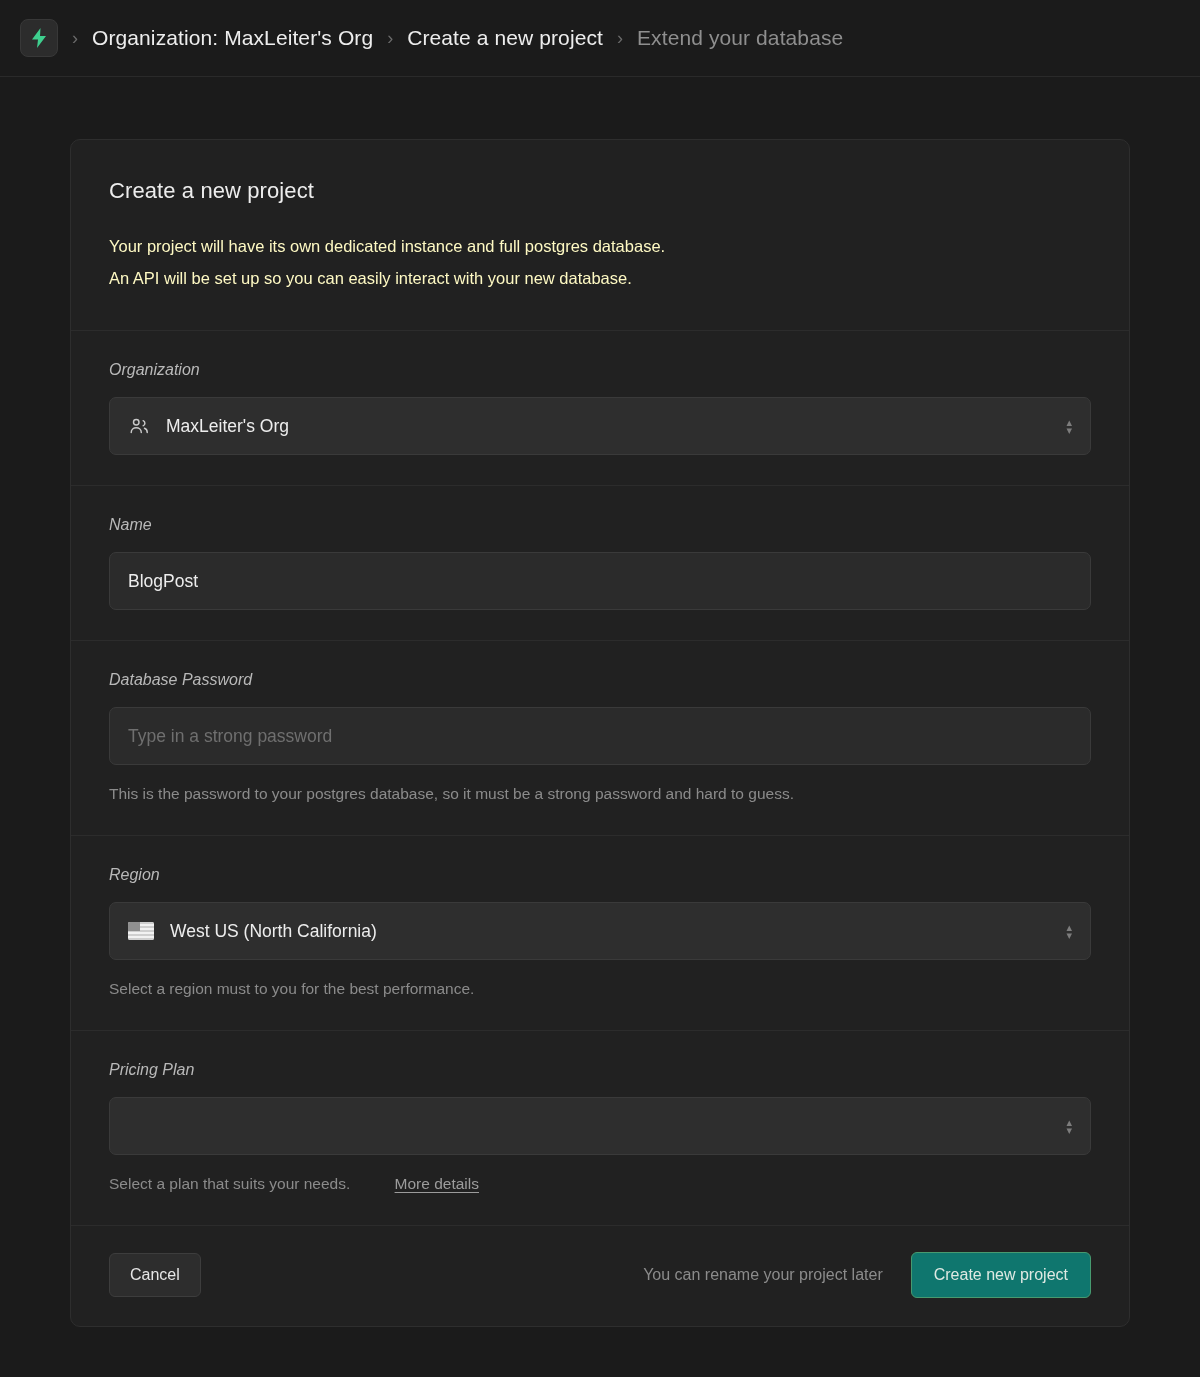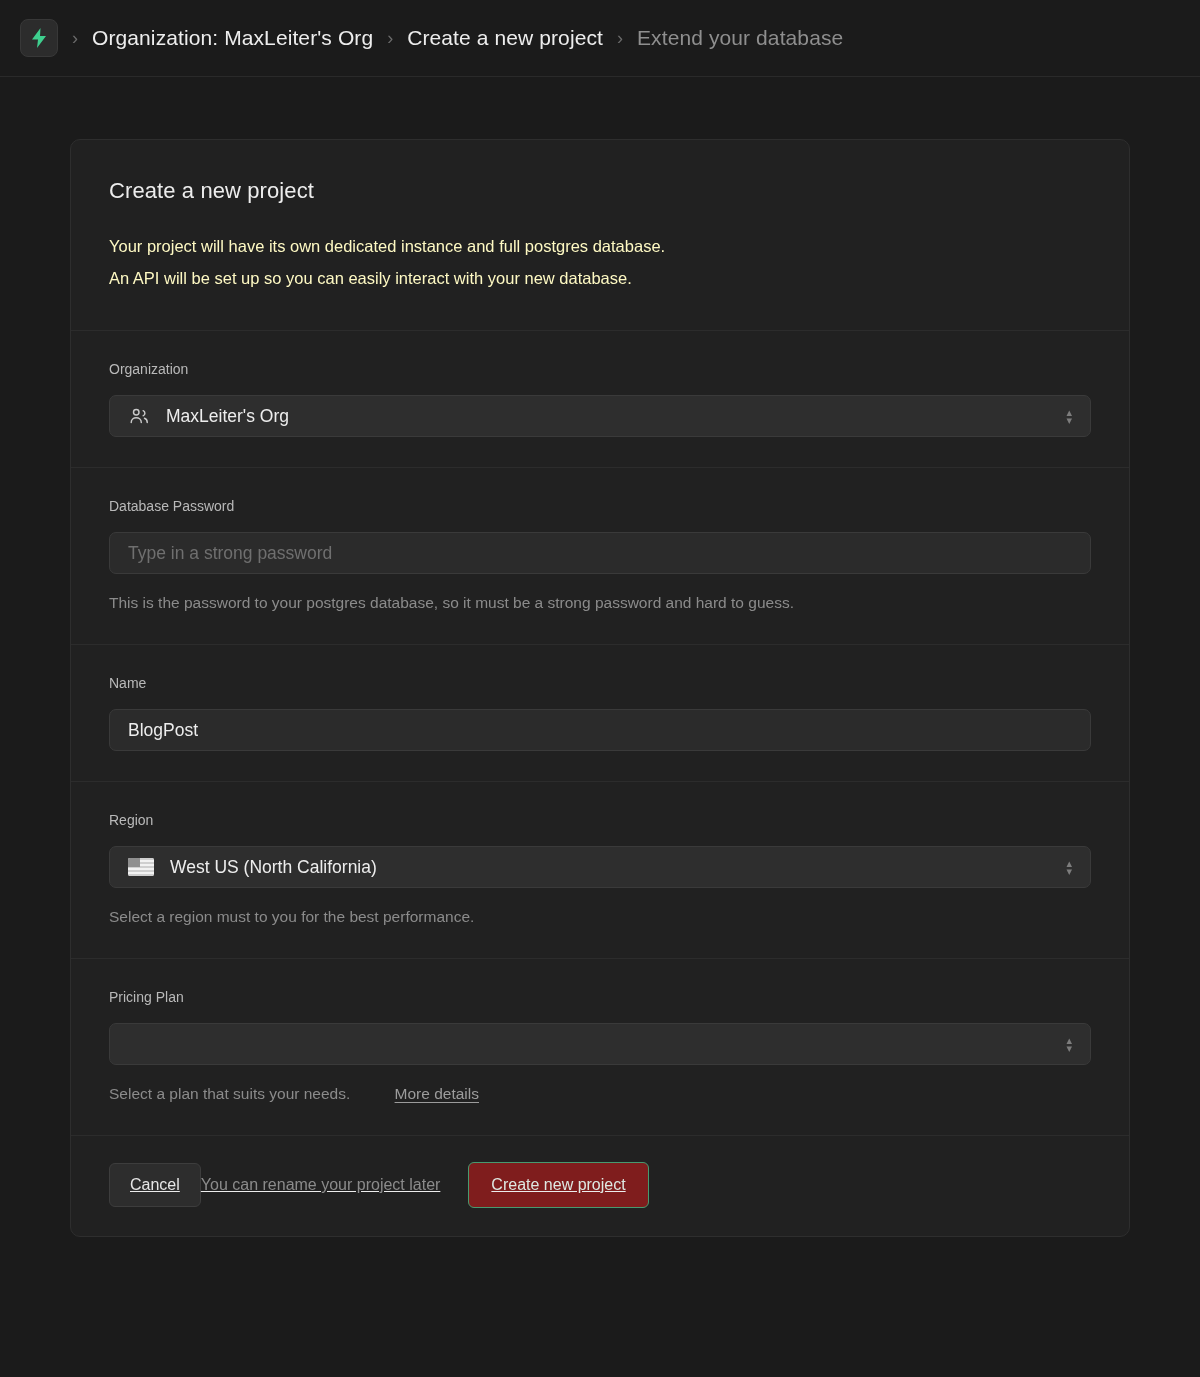--- a/index.html
+++ b/index.html
@@ -67,41 +67,42 @@
     font-size: 16.5px;
     line-height: 32px;
     color: #fef9c3;
   }
 
   .section {
     padding: 30px 38px 30px 38px;
     border-bottom: 1px solid #2c2c2c;
   }
   .label {
-    font-size: 14px;
+    font-size: 16px;
     color: #b9b9b9;
     margin-bottom: 18px;
     display: block;
+    font-style: italic;
   }
   .helper {
     font-size: 15.5px;
     color: #8b8b8b;
     margin-top: 18px;
     line-height: 22px;
   }
   .helper a {
     color: #9c9c9c;
     text-decoration: underline;
     text-underline-offset: 3px;
     margin-left: 40px;
   }
 
   .field {
     position: relative;
-    height: 42px;
+    height: 58px;
     background: #2b2b2b;
     border: 1px solid #3a3a3a;
     border-radius: 7px;
     display: flex;
     align-items: center;
     padding: 0 18px;
     font-size: 17.5px;
     color: #ededed;
     width: 100%;
   }
@@ -146,36 +147,36 @@
     position: absolute; left: 0; top: 0;
     width: 12px; height: 9px;
     background: #8f8f8f;
   }
 
   
   .card-foot {
     padding: 26px 38px 28px 38px;
     display: flex;
     align-items: center;
-    text-decoration: underline;
+    justify-content: space-between;
   }
   .btn {
     font-family: "Liberation Sans", sans-serif;
     font-size: 16px;
     border-radius: 6px;
     padding: 12px 20px;
     cursor: pointer;
     border: 1px solid #3d3d3d;
     background: #2d2d2d;
     color: #e6e6e6;
   }
   .foot-right { display: flex; align-items: center; gap: 28px; }
   .foot-note { font-size: 16px; color: #8b8b8b; }
   .btn-primary {
-    background: #7f1d1d;
+    background: #0f766e;
     border: 1px solid #479a70;
     color: #dfe9e3;
     padding: 13px 22px;
   }
 </style>
 </head>
 <body>
 
 <div class="topbar">
   <div class="logo">
@@ -220,28 +221,28 @@
         </span>
         <span class="val">MaxLeiter's Org</span>
         <span class="chevrons">
           <span>▴</span>
             <span>▾</span>
         </span>
       </div>
     </div>
 
     <div class="section">
+      <span class="label">Name</span>
+      <input class="field" type="text" value="BlogPost" style="">
+    </div>
+
+    <div class="section">
       <span class="label">Database Password</span>
       <input class="field" type="password" placeholder="Type in a strong password" style="">
       <div class="helper">This is the password to your postgres database, so it must be a strong password and hard to guess.</div>
-    </div>
-
-    <div class="section">
-      <span class="label">Name</span>
-      <input class="field" type="text" value="BlogPost" style="">
     </div>
 
     <div class="section">
       <span class="label">Region</span>
       <div class="field select">
         <span class="ico">
           <span class="flag">
               <span class="stripes"></span>
               <span class="canton"></span>
             </span>

